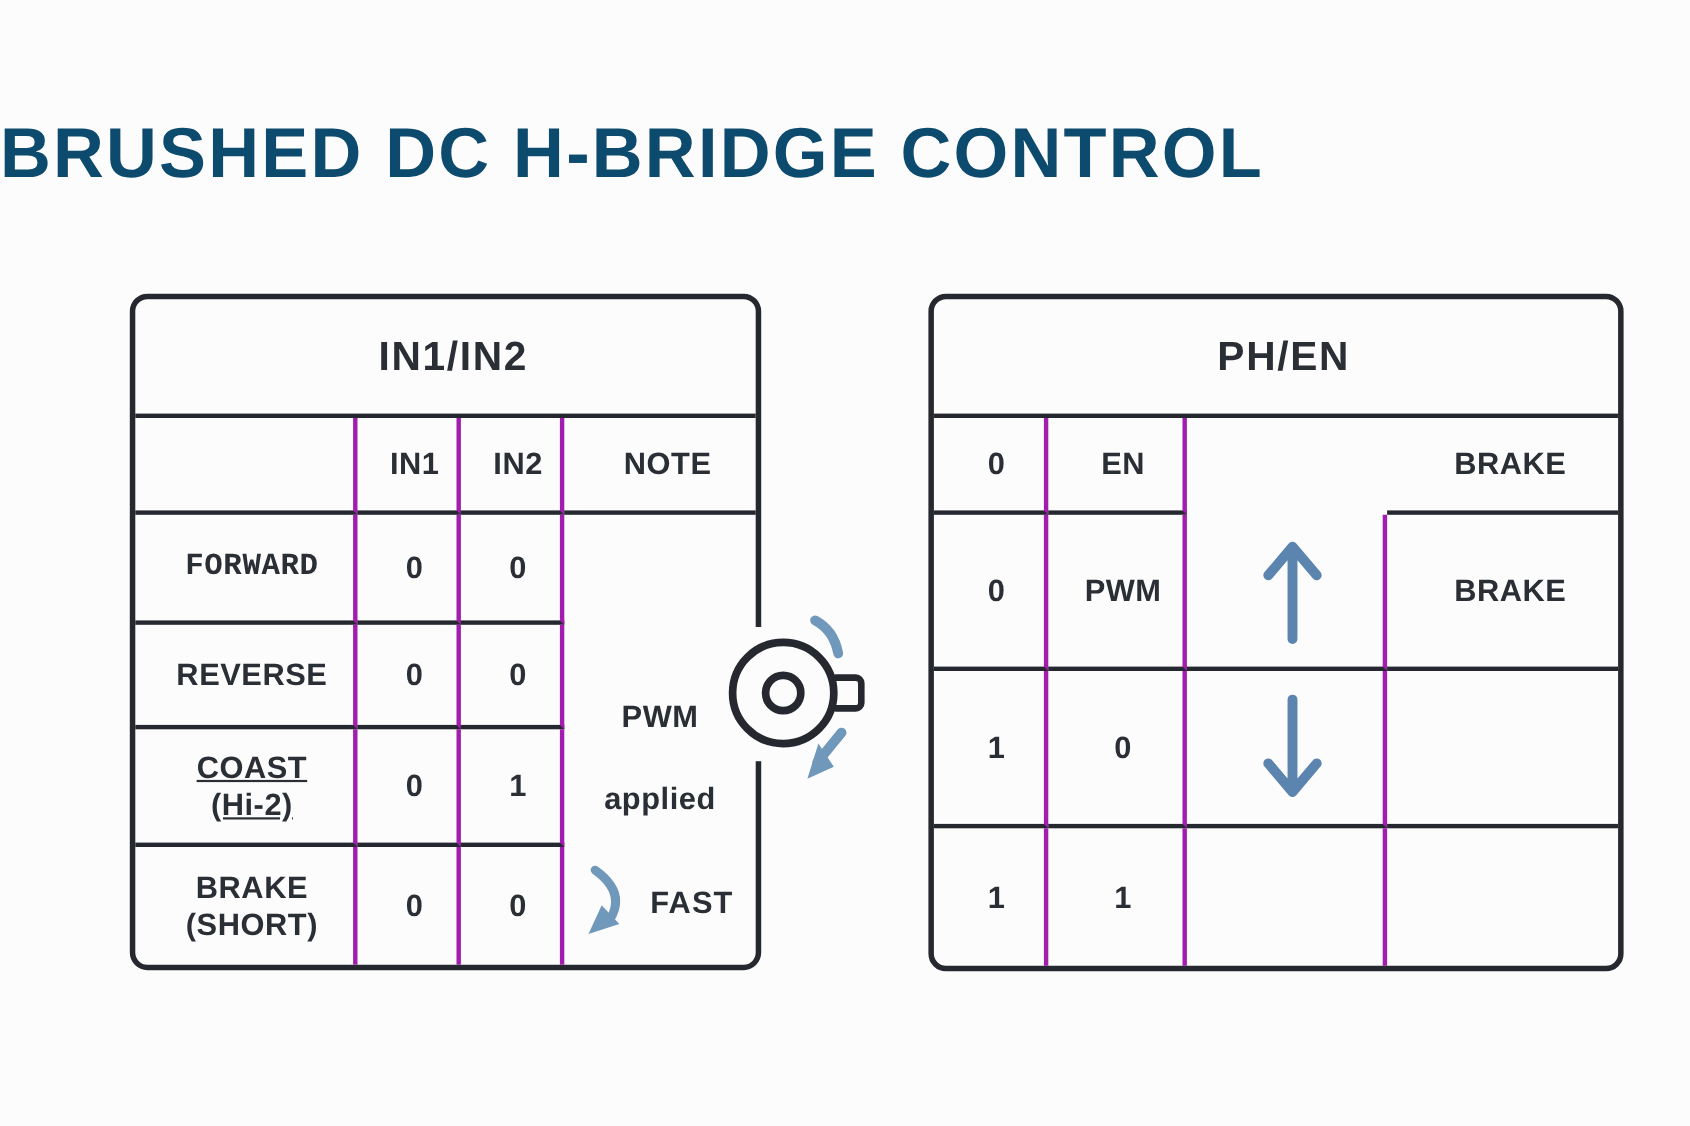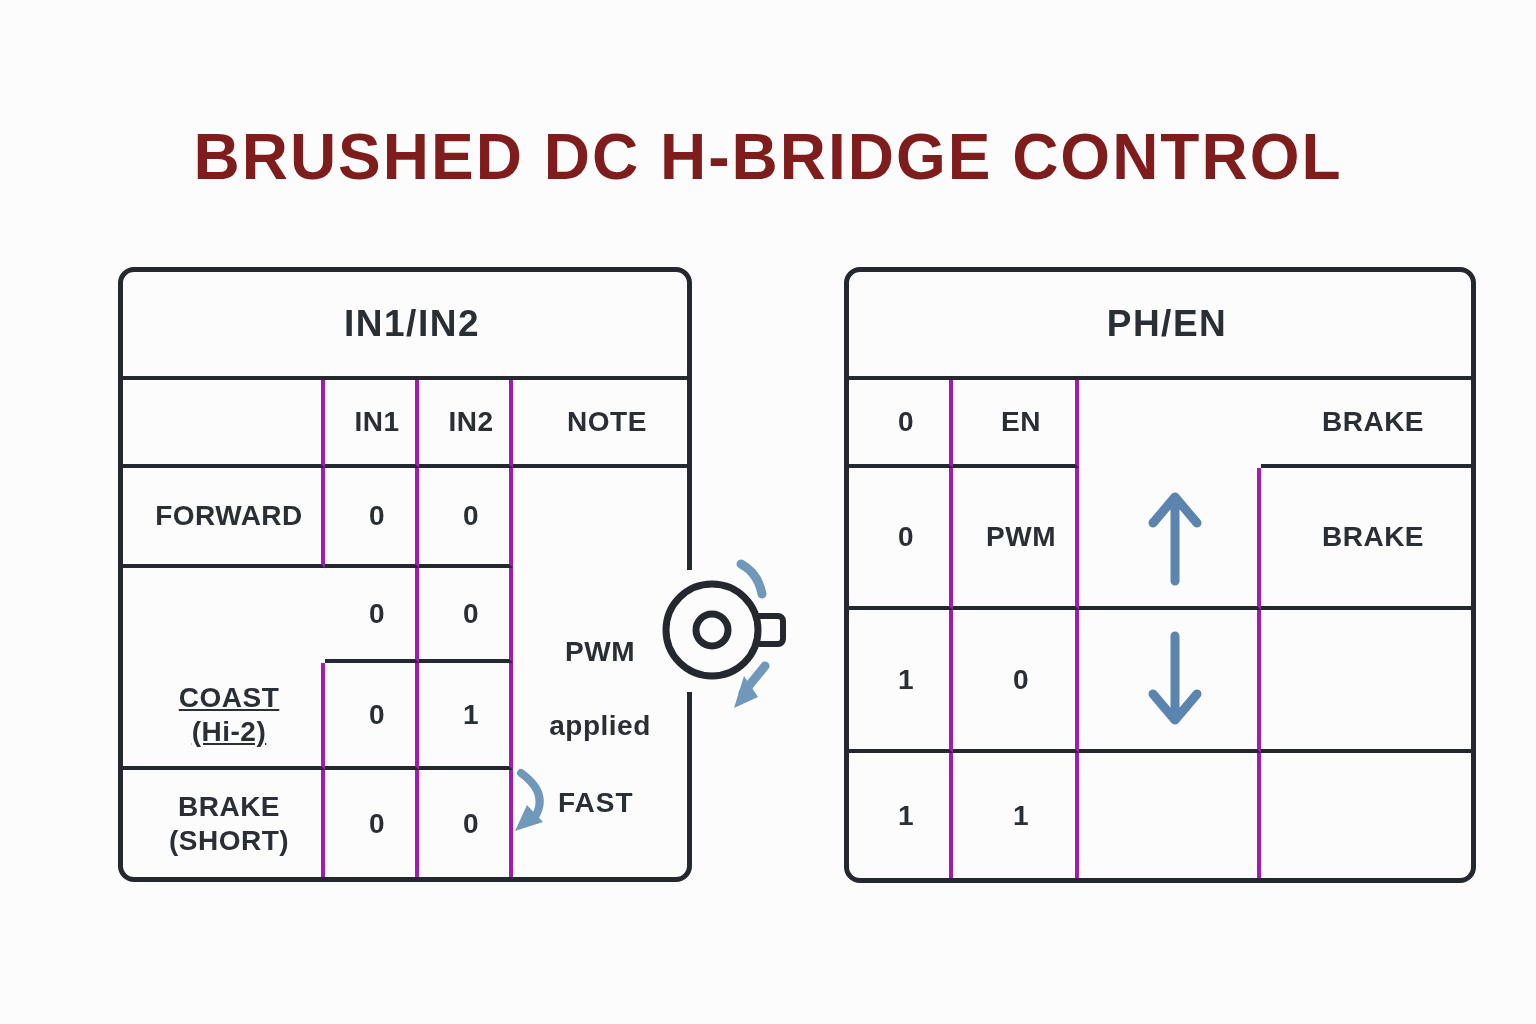--- a/index.html
+++ b/index.html
@@ -2,23 +2,23 @@
 <html><head>
 <meta charset="utf-8">
 <style>
   html,body{margin:0;padding:0;}
   body{
     width:1536px;height:1024px;position:relative;overflow:hidden;
     background:#fcfcfd;color:#2a2e35;
     font-family:"Liberation Sans",sans-serif;
   }
   .page-title{
-    position:absolute;top:120px;left:0;width:1536px;
-    text-align:center;margin:0;
-    font-size:64px;font-weight:bold;letter-spacing:2px;color:#7f1d1d;
+    position:absolute;top:102px;left:0;width:1536px;
+    text-align:left;margin:0;
+    font-size:64px;font-weight:bold;letter-spacing:2px;color:#0c4a6e;
   }
   .hb-table{
     position:absolute;box-sizing:border-box;background:#fcfcfd;
     border:5px solid #25292f;border-radius:16px;display:grid;
   }
   #left-table{left:118px;top:267px;width:574px;height:615px;
     grid-template-columns:202px 94px 94px 1fr;
     grid-template-rows:108px 88px 100px 95px 107px 1fr;}
   #right-table{left:844px;top:267px;width:632px;height:616px;
     grid-template-columns:104px 126px 182px 1fr;
@@ -27,43 +27,44 @@
     display:flex;align-items:center;justify-content:center;
     font-weight:bold;font-size:28px;letter-spacing:.5px;color:#2a2e35;
     text-align:center;white-space:pre-line;line-height:34px;padding-left:14px;
   }
   .br{border-right:4px solid #a21caf;}
   .bb{border-bottom:4px solid #25292f;}
   .thead{font-size:37px;letter-spacing:1.5px;}
   .note-cell{position:relative;}
   .pwm-block{position:absolute;top:128px;left:0;right:0;text-align:center;
     font-weight:bold;font-size:28px;line-height:37px;color:#2a2e35;}
-  .fast-block{position:absolute;bottom:38px;left:0;right:0;
-    display:flex;align-items:center;gap:5px;}
+  .fast-block{position:absolute;bottom:20px;left:0;right:0;
+    display:flex;align-items:center;justify-content:center;gap:18px;}
   .fast-label{font-weight:bold;font-size:28px;letter-spacing:1px;}
   .dir-arrow{display:none;}
   .overlay{position:absolute;z-index:5;}
 </style>
 </head>
 <body>
 
 <h1 class="page-title">BRUSHED DC H-BRIDGE CONTROL</h1>
 
 <div id="left-table" class="hb-table">
   <div class="cell thead bb" style="grid-area:1/1/2/5;">IN1/IN2</div>
 
   <div class="cell br bb" style="grid-area:2/1;"></div>
   <div class="cell br bb" style="grid-area:2/2;">IN1</div>
   <div class="cell br bb" style="grid-area:2/3;">IN2</div>
   <div class="cell bb" style="grid-area:2/4;">NOTE</div>
 
-  <div class="cell br bb" style="grid-area:3/1;">FORWARD</div>
+  <div class="cell br bb" style="grid-area:3/1;font-family:Liberation Mono, monospace;">FORWARD</div>
   <div class="cell br bb" style="grid-area:3/2;">0</div>
   <div class="cell br bb" style="grid-area:3/3;">0</div>
 
+  <div class="cell br bb" style="grid-area:4/1;">REVERSE</div>
   <div class="cell br bb" style="grid-area:4/2;">0</div>
   <div class="cell br bb" style="grid-area:4/3;">0</div>
 
   <div class="cell br bb" style="grid-area:5/1;text-decoration:underline;">COAST
 (Hi-2)</div>
   <div class="cell br bb" style="grid-area:5/2;">0</div>
   <div class="cell br bb" style="grid-area:5/3;">1</div>
 
   <div class="cell br" style="grid-area:6/1;">BRAKE
 (SHORT)</div>

